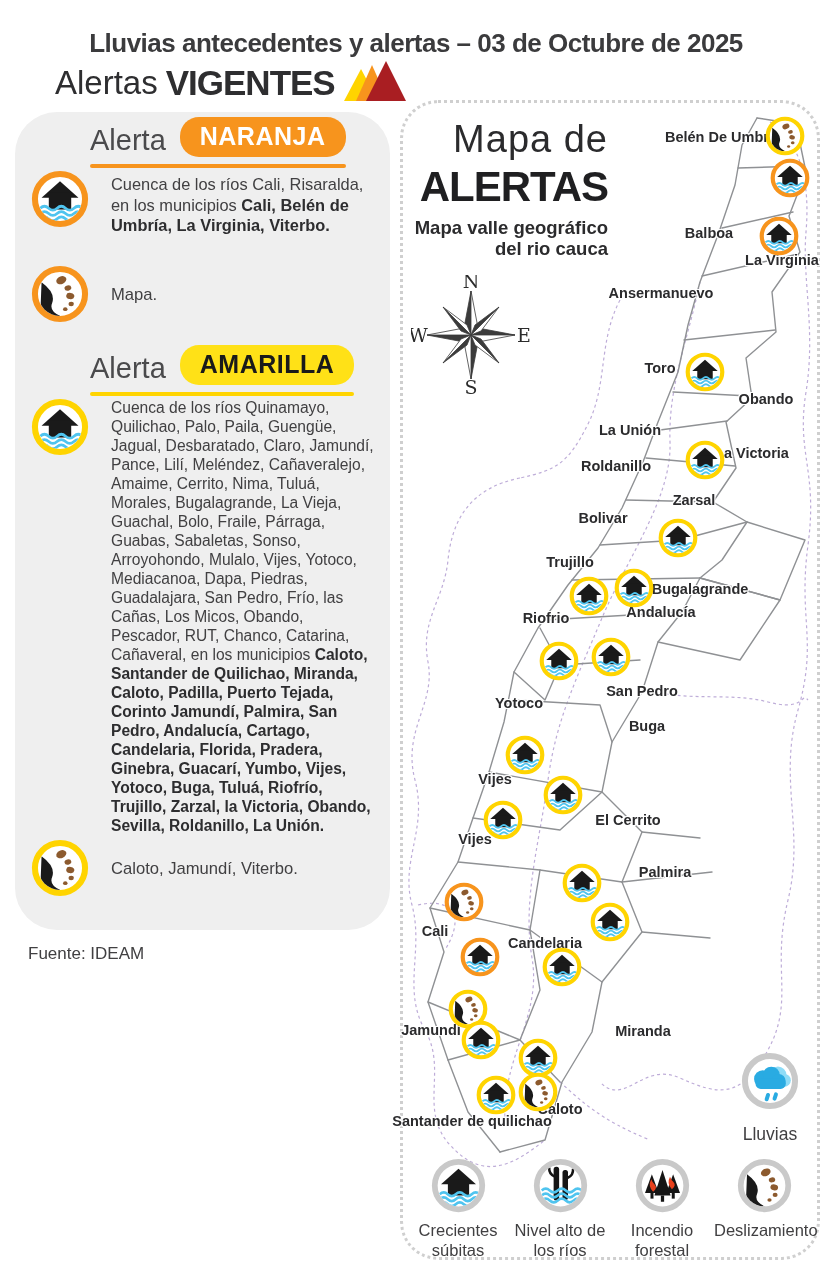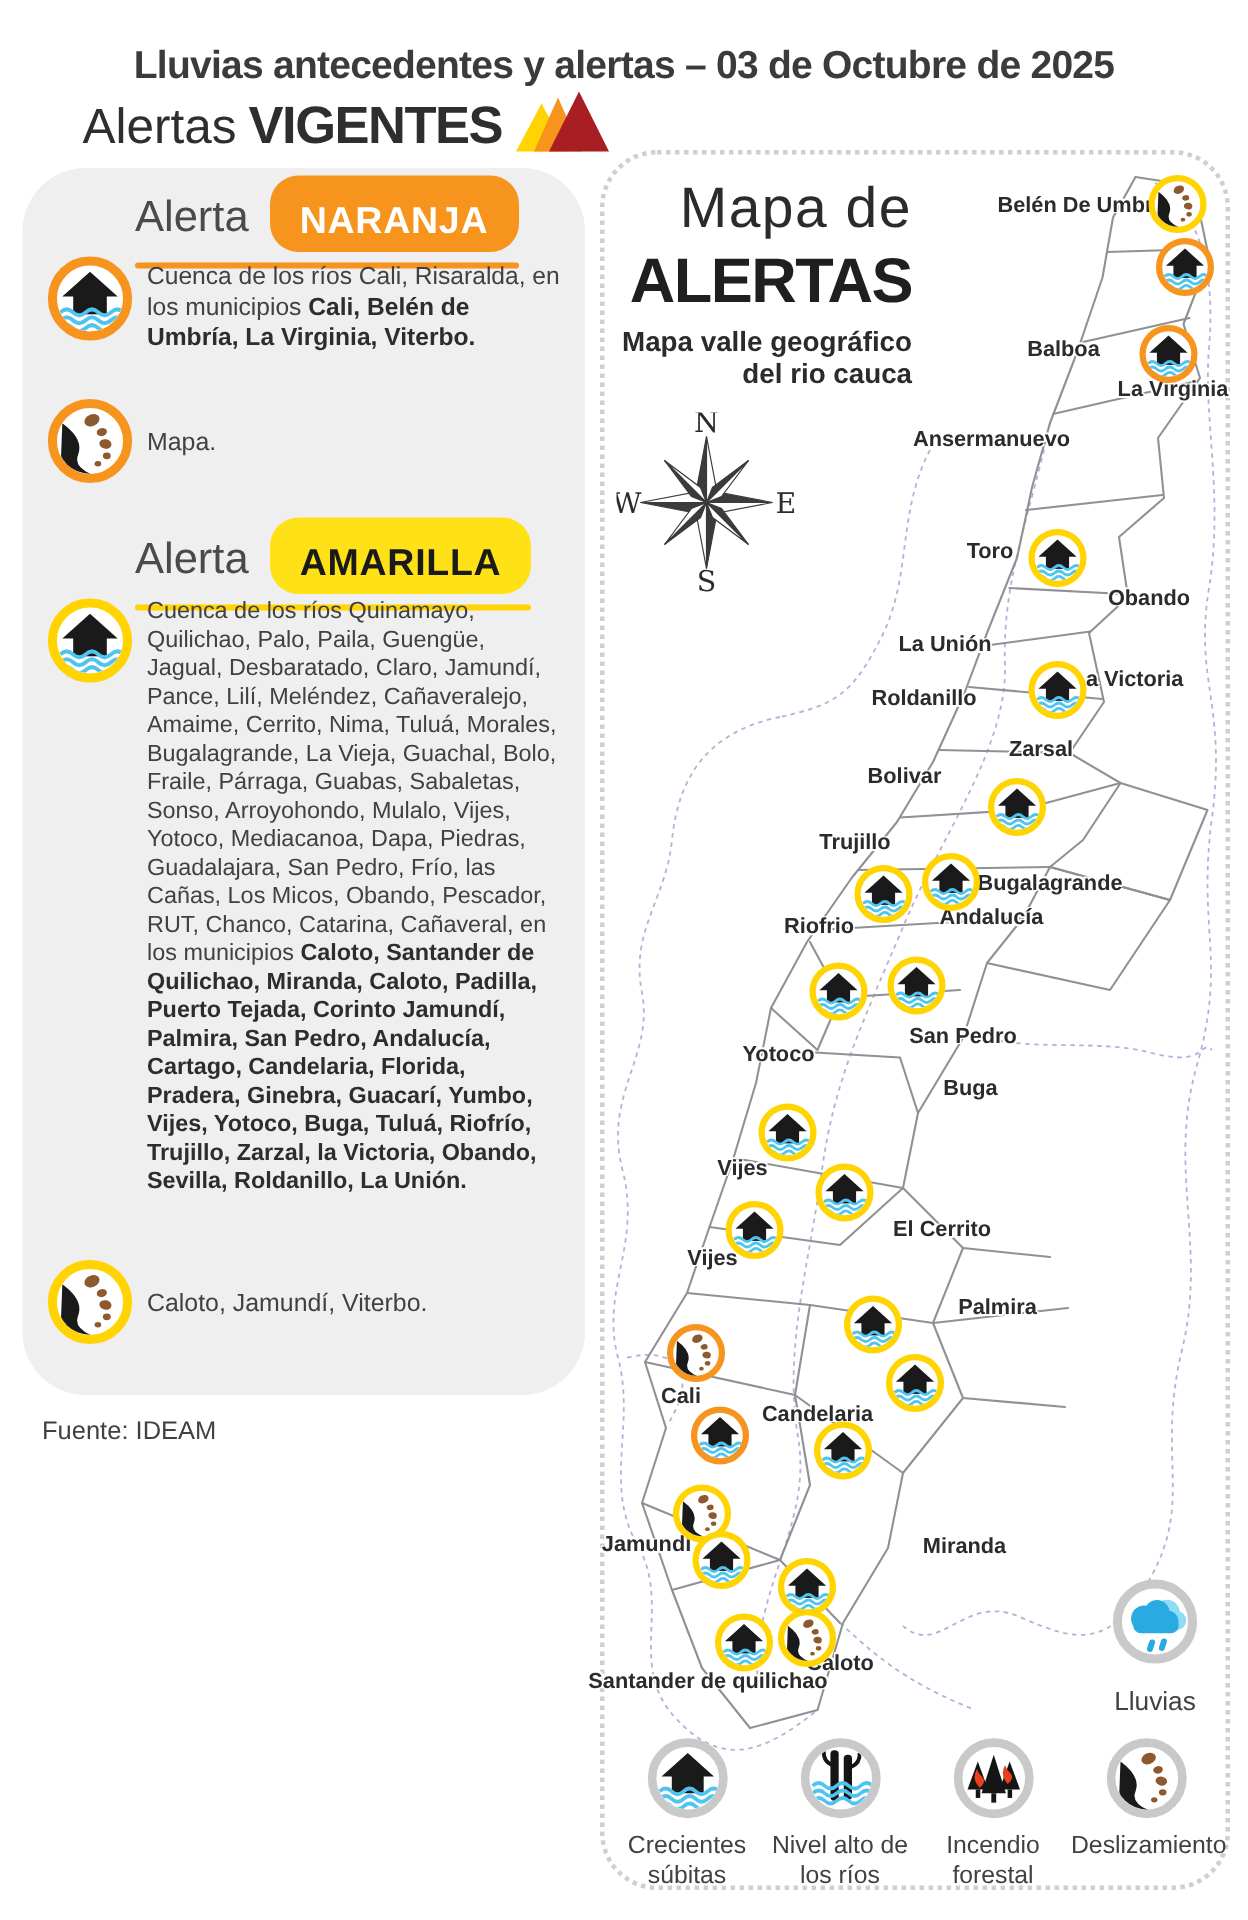--- a/index.html
+++ b/index.html
@@ -11,27 +11,27 @@
   #main-title{left:0;right:0;top:28px;text-align:center;font-size:26px;font-weight:bold;color:#3b3b3d;letter-spacing:-0.5px;}
   #logo-line{left:55px;top:60px;display:flex;align-items:center;gap:8px;}
   #logo-prefix{font-size:33px;color:#2e2e30;}
   #logo-bold{font-size:35px;font-weight:bold;color:#2e2e30;letter-spacing:-1px;}
 
   
   #alerts-panel{left:15px;top:112px;width:375px;height:818px;background:#efefef;border-radius:42px;}
   .alert-header{position:absolute;left:75px;display:inline-flex;align-items:center;gap:14px;padding-bottom:4px;}
   .alert-header .hdr-word{font-size:29px;color:#4a4a4c;text-align:center;}
   .hdr-rule{position:absolute;left:0;bottom:-4px;height:4px;width:100%;border-radius:2px;}
-  .badge{font-size:25px;font-weight:bold;padding:16px 20px 6px;border-radius:19px;letter-spacing:0.5px;transform:translateY(-3px);}
+  .badge{font-size:25px;font-weight:bold;padding:5px 20px 6px;border-radius:19px;letter-spacing:0.5px;transform:translateY(-3px);}
   .badge.orange{background:#F7941D;color:#ffffff;}
   .badge.yellow{background:#FFE117;color:#1a1a1a;}
   .rule-orange{background:#F7941D;}
   .rule-yellow{background:#FFD400;}
 
-  .alert-row{position:absolute;left:16px;right:10px;display:flex;gap:9px;align-items:flex-start;}
+  .alert-row{position:absolute;left:16px;right:10px;display:flex;gap:22px;align-items:flex-start;}
   .alert-row.middle{align-items:center;}
   .big-icon{flex:0 0 58px;width:58px;height:58px;}
   .big-icon svg{display:block;width:100%;height:100%;}
   .alert-text{margin:0;font-size:15.6px;line-height:19px;color:#414042;padding-right:6px;}
   .alert-text b{color:#2d2d2f;}
   #row-n1 .alert-text{font-size:16.4px;line-height:20.5px;padding-top:4px;}
   #row-n2 .alert-text,#row-a2 .alert-text{font-size:16.6px;}
 
   #source-line{left:28px;top:944px;font-size:17px;color:#414042;}
 
@@ -270,21 +270,21 @@
       <div class="map-label" style="left: 700px; top: 589px;">Bugalagrande</div>
       <div class="map-label" style="left: 661px; top: 612px;">Andalucía</div>
       <div class="map-label" style="left: 546px; top: 618px;">Riofrio</div>
       <div class="map-label" style="left: 642px; top: 691px;">San Pedro</div>
       <div class="map-label" style="left: 519px; top: 703px;">Yotoco</div>
       <div class="map-label" style="left: 647px; top: 726px;">Buga</div>
       <div class="map-label" style="left: 495px; top: 779px;">Vijes</div>
       <div class="map-label" style="left: 628px; top: 820px;">El Cerrito</div>
       <div class="map-label" style="left: 475px; top: 839px;">Vijes</div>
       <div class="map-label" style="left: 665px; top: 872px;">Palmira</div>
-      <div class="map-label" style="left: 454px; top: 931px;">Cali</div>
+      <div class="map-label" style="left: 435px; top: 931px;">Cali</div>
       <div class="map-label" style="left: 545px; top: 943px;">Candelaria</div>
       <div class="map-label" style="left: 431px; top: 1030px;">Jamundí</div>
       <div class="map-label" style="left: 643px; top: 1031px;">Miranda</div>
       <div class="map-label" style="left: 560px; top: 1109px;">Caloto</div>
       <div class="map-label" style="left: 472px; top: 1121px;">Santander de quilichao</div>
       <div class="marker" style="left: 785px; top: 136px;">
         <svg viewBox="0 0 44 44">
           <circle cx="22" cy="22" r="19" fill="#ffffff" stroke="#FFD400" stroke-width="4.6"></circle>
           <clipPath id="clip5">
             <circle cx="22" cy="22" r="16.6"></circle>

